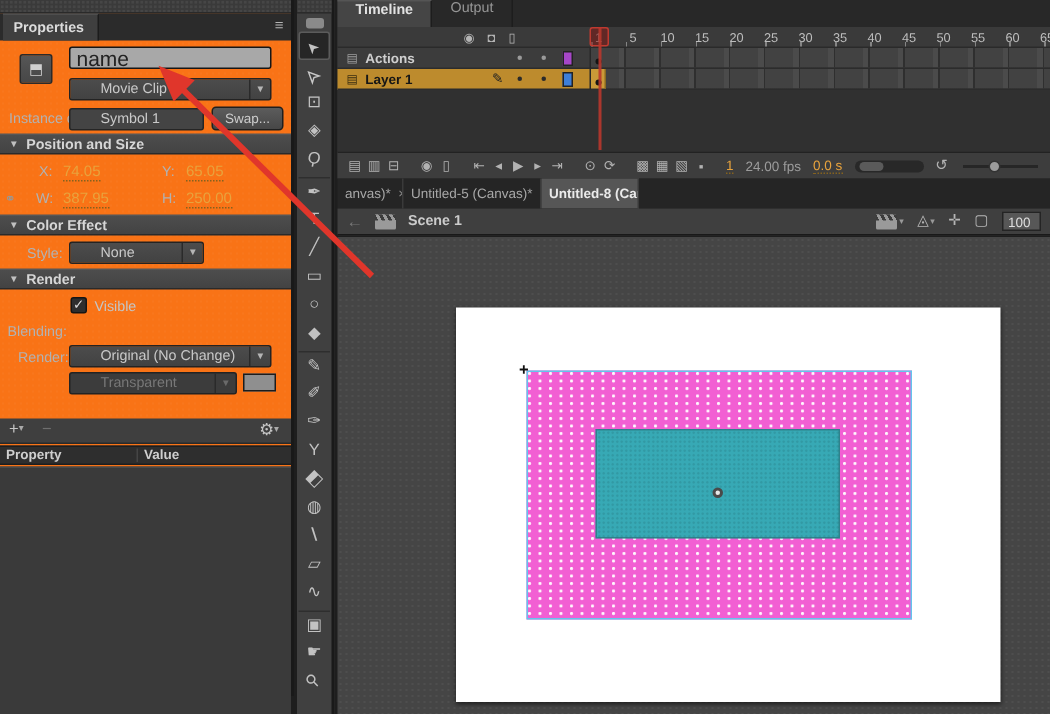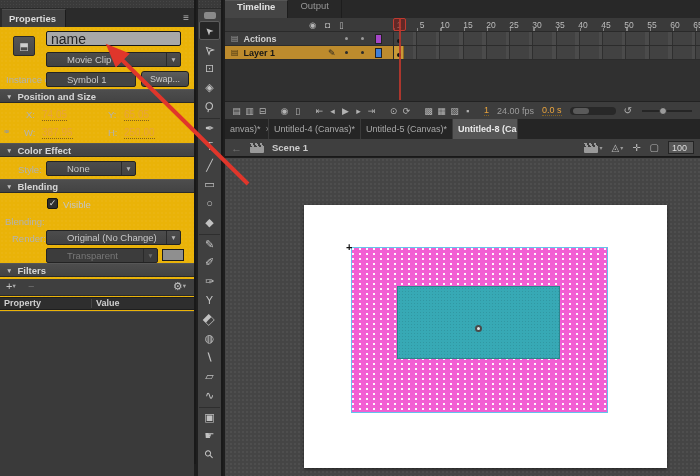--- a/index.html
+++ b/index.html
@@ -2,21 +2,21 @@
 <html><head>
 <meta charset="utf-8">
 <style>
   * { margin:0; padding:0; box-sizing:border-box; }
   html,body { width:700px; height:476px; overflow:hidden; background:#1e1e1e;
     font-family:"Liberation Sans","DejaVu Sans",sans-serif; }
   #app { position:relative; width:700px; height:476px; background:#1e1e1e; font-size:10px; color:#c5c5c5; }
   .tex { background-image:radial-gradient(rgba(255,255,255,.03) 1px, transparent 1px); background-size:4px 4px; }
 
   
-  #properties-panel { position:absolute; left:0; top:0; width:196px; height:464px; background:#eab308; border-right:2px solid #191919; }
+  #properties-panel { position:absolute; left:0; top:0; width:196px; height:464px; background:#f97316; border-right:2px solid #191919; }
   .pp-grip { height:9px; background:#3a3a3a; border-bottom:1px solid #2a2a2a;
     background-image:radial-gradient(rgba(255,255,255,.06) 1px, transparent 1px); background-size:3px 3px; }
   .pp-tabs { position:relative; height:18px; background:#2b2b2b; }
   .pp-tab { position:absolute; left:2px; top:0; bottom:0; width:64px; background:#3f3f3f; color:#dcdcdc;
     font-size:9.5px; font-weight:bold; display:flex; align-items:center; padding-left:7px;
     border-right:1px solid #1c1c1c; border-top:1px solid #4e4e4e; }
   .pp-menu { position:absolute; right:5px; top:3px; color:#b5b5b5; font-size:10px; cursor:default; }
   #pp-body { position:relative; height:449px; }
   .mc-icon { position:absolute; left:13px; top:9px; width:22px; height:20px; background:linear-gradient(#565656,#474747);
     border:1px solid #2a2a2a; border-radius:2px; color:#cfcfcf; font-size:10px; display:flex; align-items:center; justify-content:center; }
@@ -203,40 +203,36 @@
         <span>Color Effect</span>
       </div>
       <span class="vlbl" style="left:18px; top:137px;">Style:</span>
       <div class="dd" style="left:46px; top:134px; width:90px;">
         <span>None</span>
         <span class="dd-arrow">▼</span>
       </div>
 
       <div class="sec" style="top:152px;">
         <span class="caret">▼</span>
-        <span>Blending</span>
+        <span>Render</span>
       </div>
       <span class="cb" style="left:47px; top:171px;">✓</span>
       <span class="vlbl" style="left:63px; top:172px; color:#c5c5c5;">Visible</span>
       <span class="vlbl" style="left:5px; top:189px;">Blending:</span>
       <span class="vlbl" style="left:12px; top:206px;">Render:</span>
       <div class="dd" style="left:46px; top:203px; width:135px;">
         <span>Original (No Change)</span>
         <span class="dd-arrow">▼</span>
       </div>
       <div class="dd disabled" style="left:46px; top:221px; width:112px;">
         <span>Transparent</span>
         <span class="dd-arrow">▼</span>
       </div>
       <span class="swatch-btn" style="left:162px; top:222px;"></span>
 
-      <div class="sec" style="top:236px;">
-        <span class="caret">▼</span>
-        <span>Filters</span>
-      </div>
       <div id="filters-toolbar">
         <span class="ftb-btn" style="left:6px; top:1px;"><span>+</span><span class="mini">▾</span></span>
         <span class="ftb-btn dim" style="left:28px; top:1px;">−</span>
         <span class="ftb-btn" style="right:8px; top:1px;"><span>⚙</span><span class="mini">▾</span></span>
       </div>
       <div id="ptable-head">
         <span style="position:absolute; left:4px;">Property</span>
         <span class="divider"></span>
         <span class="col2">Value</span>
       </div>
@@ -442,24 +438,20 @@
       </div>
     </section>
 
     <div id="doc-tabs">
 
         <div class="dtab" style="width: 44px;">
           <span>anvas)*</span>
           <span class="x">×</span>
         </div>
 
-        <div class="dtab" style="width: 92px;">
-          <span>Untitled-4 (Canvas)*</span>
-          <span class="x">×</span>
-        </div>
 
         <div class="dtab" style="width: 92px;">
           <span>Untitled-5 (Canvas)*</span>
           <span class="x">×</span>
         </div>
 
 
 
         <div class="dtab active" style="width: 65px;">
           <span>Untitled-8 (Canva</span>

